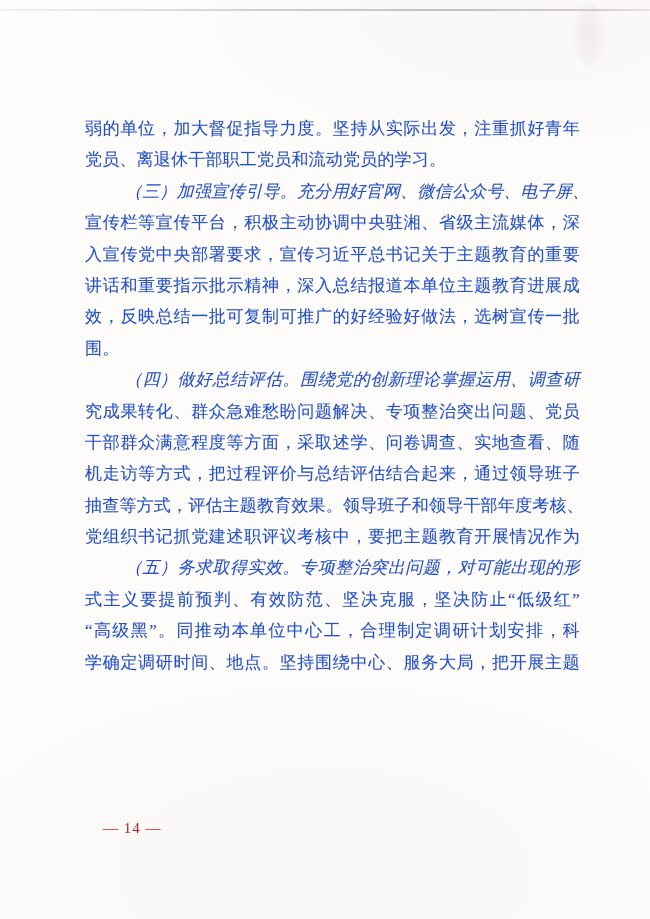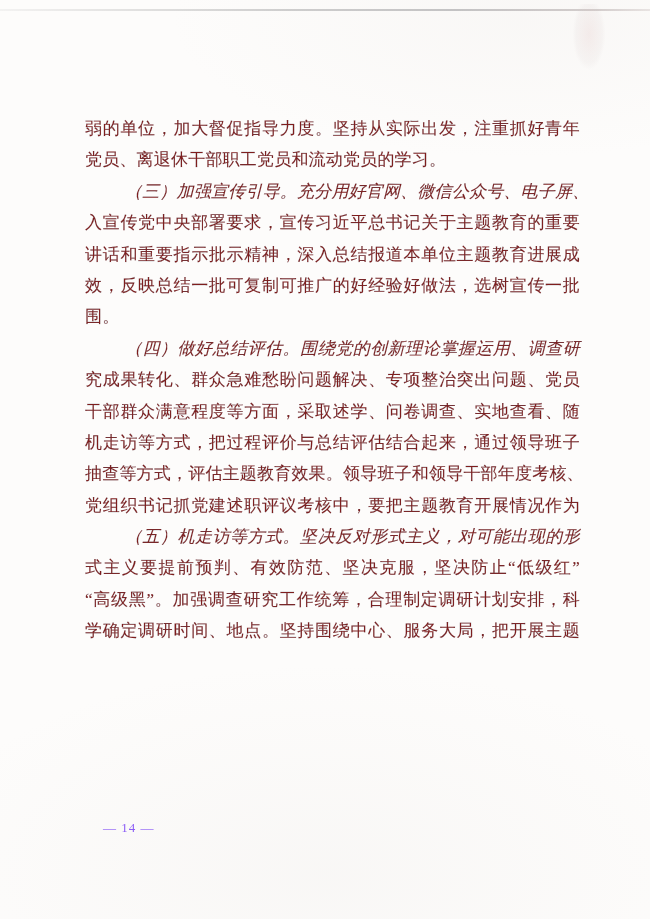--- a/index.html
+++ b/index.html
@@ -43,21 +43,21 @@
     width: 48px;
     height: 100px;
     background: radial-gradient(ellipse 22px 48px at 50% 30%,
       rgba(216,180,178,0.20), rgba(205,190,190,0.10) 60%, transparent 75%);
   }
   .text-block {
     position: absolute;
     top: 113px;
     left: 85px;
     width: 495px;
-    color: #7f1d1d;
+    color: #1d4ed8;
   }
   .line {
     height: 31.4px;
     line-height: 31.4px;
     font-size: 17px;
     letter-spacing: 0.2px;
     white-space: nowrap;
     text-align: justify;
     text-align-last: justify;
     text-justify: inter-character;
@@ -68,49 +68,50 @@
     text-align-last: left;
   }
   .line.ind {
     text-indent: 40px;
     font-style: italic;
   }
   .page-number {
     position: absolute;
     top: 820px;
     left: 103px;
-    font-size: 13px;
+    font-size: 15px;
     letter-spacing: 1px;
-    color: #8b5cf6;
+    color: #b91c1c;
   }
 </style>
 </head>
 <body>
 
 <div class="scan-surface"></div>
 <div class="artifact-top-line"></div>
 <div class="artifact-smudge"></div>
 
 <div class="text-block">
 
   <div class="line">弱的单位，加大督促指导力度。坚持从实际出发，注重抓好青年</div>
   <div class="line pend">党员、离退休干部职工党员和流动党员的学习。</div>
 
   <div class="line ind">（三）加强宣传引导。充分用好官网、微信公众号、电子屏、</div>
+  <div class="line">宣传栏等宣传平台，积极主动协调中央驻湘、省级主流媒体，深</div>
   <div class="line">入宣传党中央部署要求，宣传习近平总书记关于主题教育的重要</div>
   <div class="line">讲话和重要指示批示精神，深入总结报道本单位主题教育进展成</div>
   <div class="line">效，反映总结一批可复制可推广的好经验好做法，选树宣传一批</div>
   <div class="line pend">围。</div>
 
   <div class="line ind">（四）做好总结评估。围绕党的创新理论掌握运用、调查研</div>
   <div class="line">究成果转化、群众急难愁盼问题解决、专项整治突出问题、党员</div>
   <div class="line">干部群众满意程度等方面，采取述学、问卷调查、实地查看、随</div>
   <div class="line">机走访等方式，把过程评价与总结评估结合起来，通过领导班子</div>
   <div class="line">抽查等方式，评估主题教育效果。领导班子和领导干部年度考核、</div>
   <div class="line">党组织书记抓党建述职评议考核中，要把主题教育开展情况作为</div>
 
-  <div class="line ind">（五）机走访等方式。坚决反对形式主义，对可能出现的形</div>
+  <div class="line ind">（五）务求取得实效。专项整治突出问题，对可能出现的形</div>
   <div class="line">式主义要提前预判、有效防范、坚决克服，坚决防止“低级红”</div>
-  <div class="line">“高级黑”。加强调查研究工作统筹，合理制定调研计划安排，科</div>
+  <div class="line">“高级黑”。同推动本单位中心工，合理制定调研计划安排，科</div>
   <div class="line">学确定调研时间、地点。坚持围绕中心、服务大局，把开展主题</div>
 </div>
 
 <div class="page-number">— 14 —</div>
 
 </body></html>

